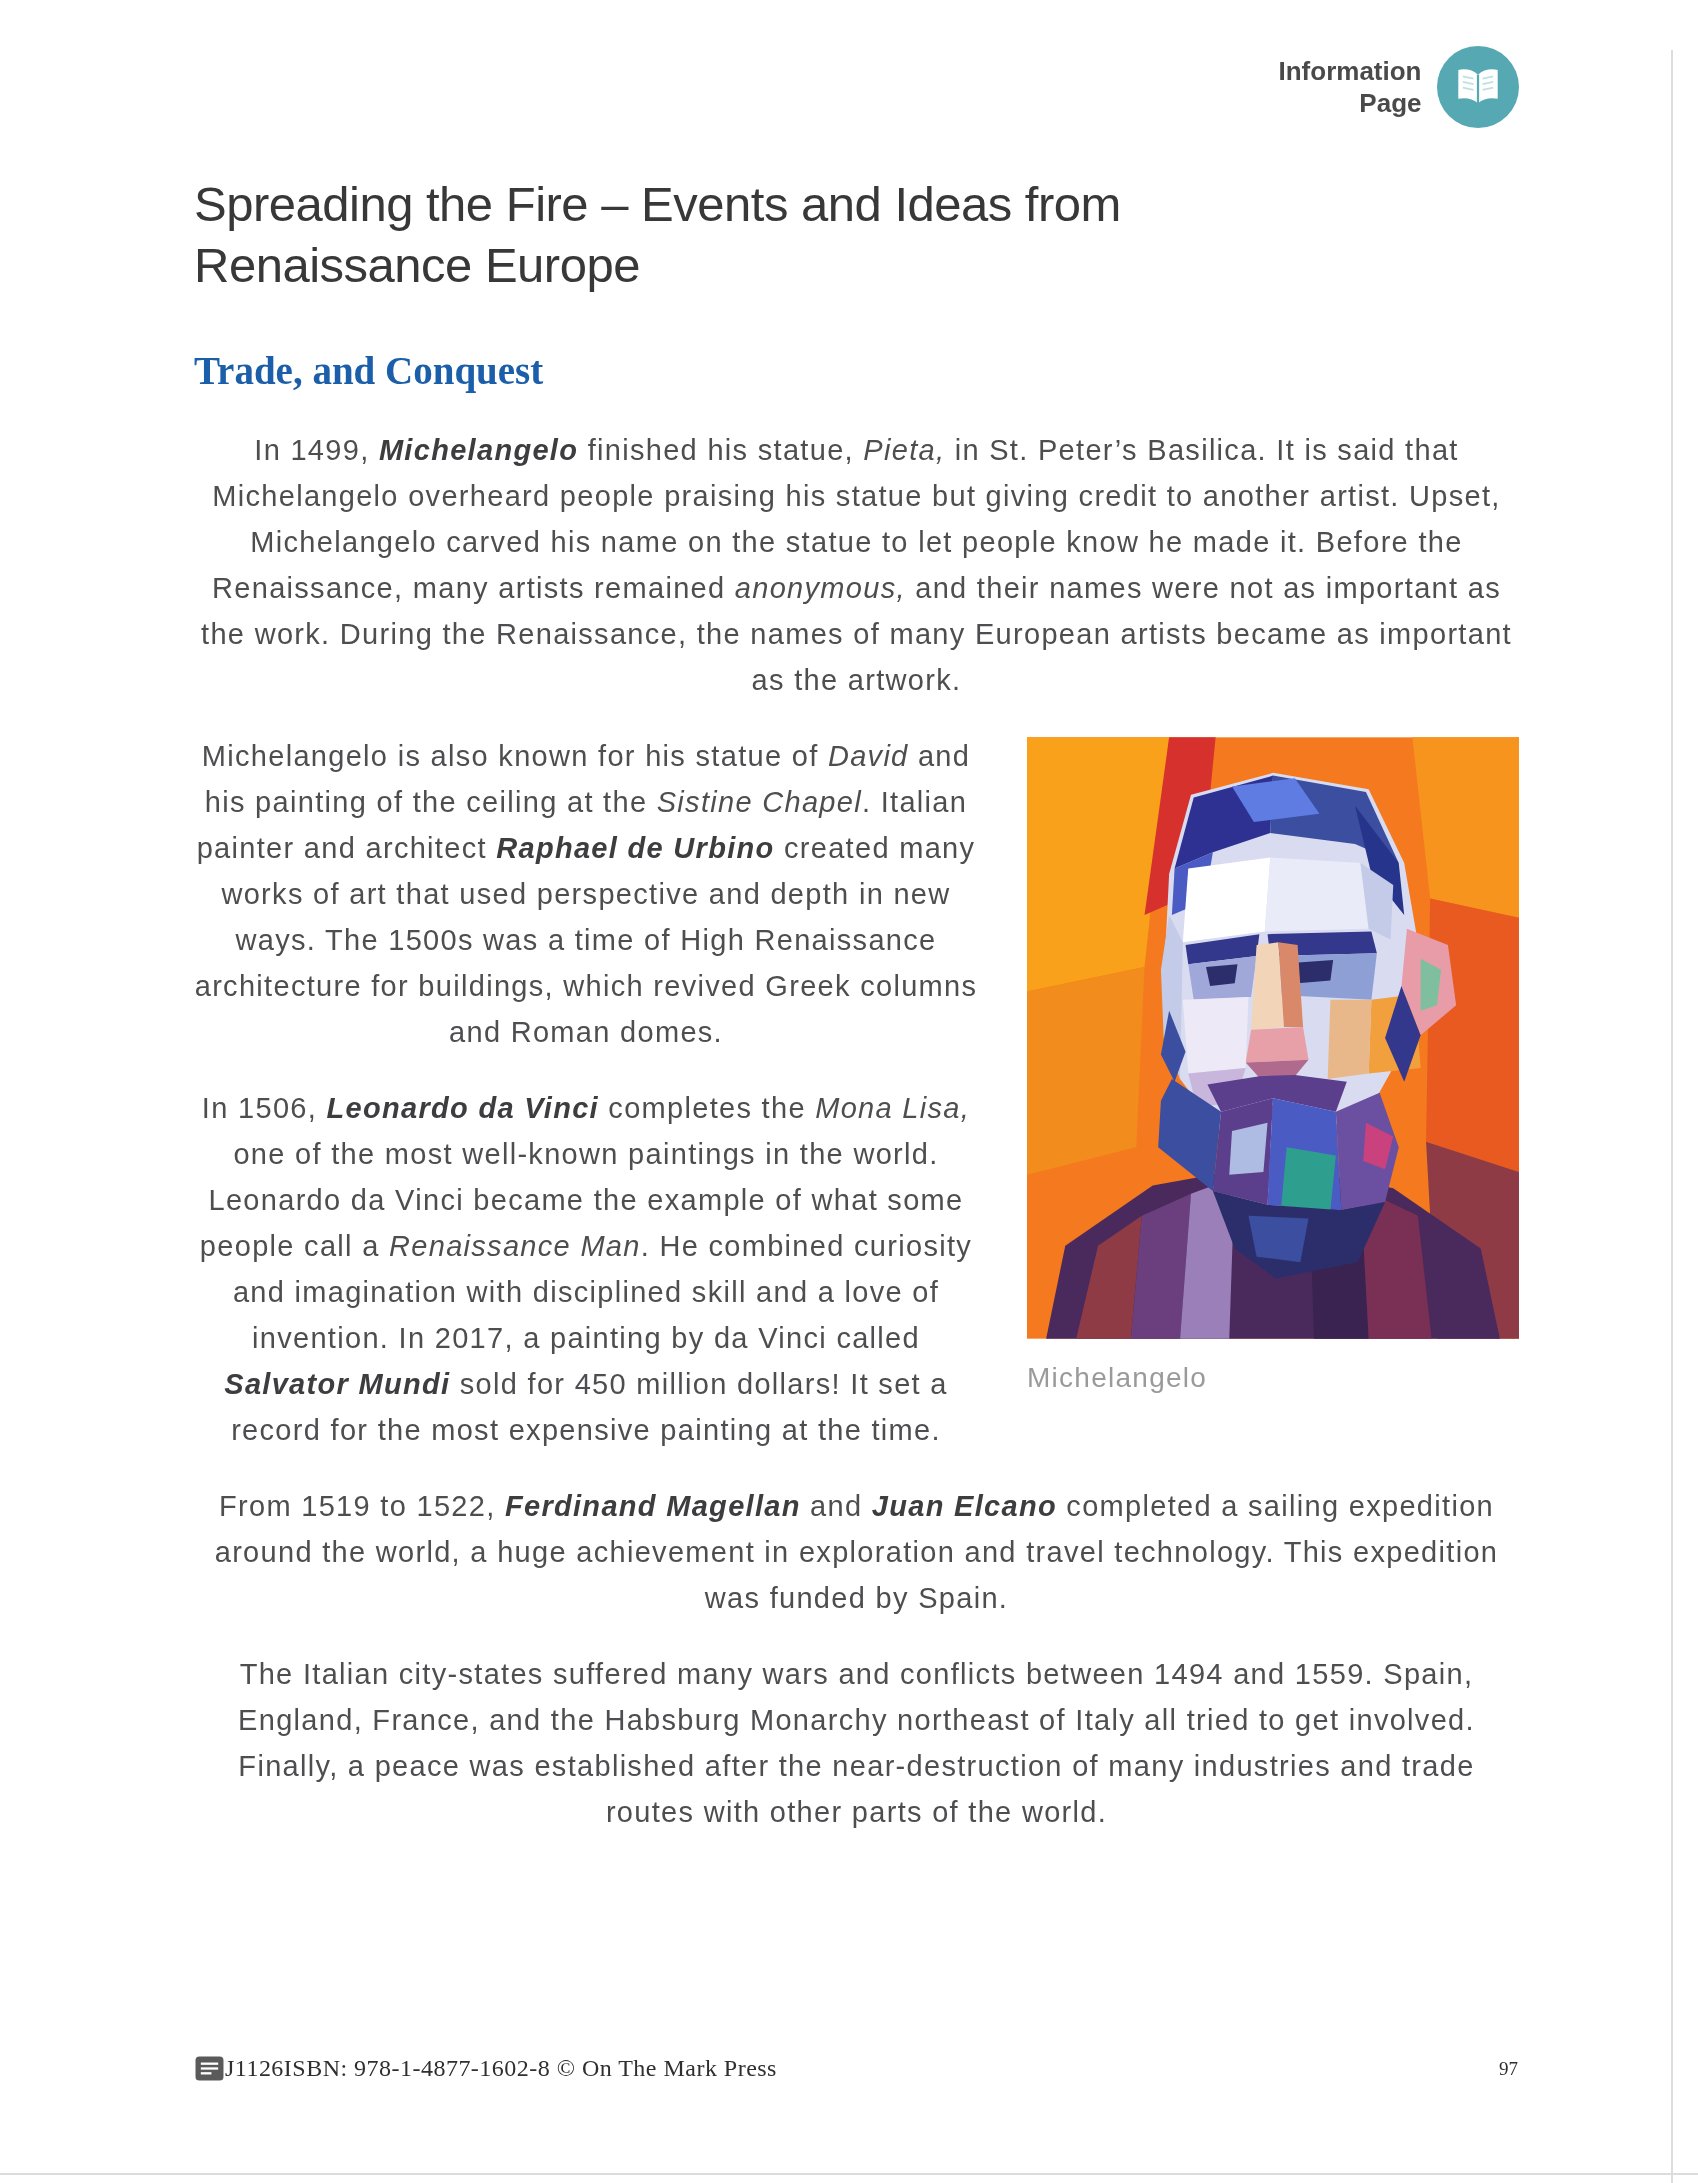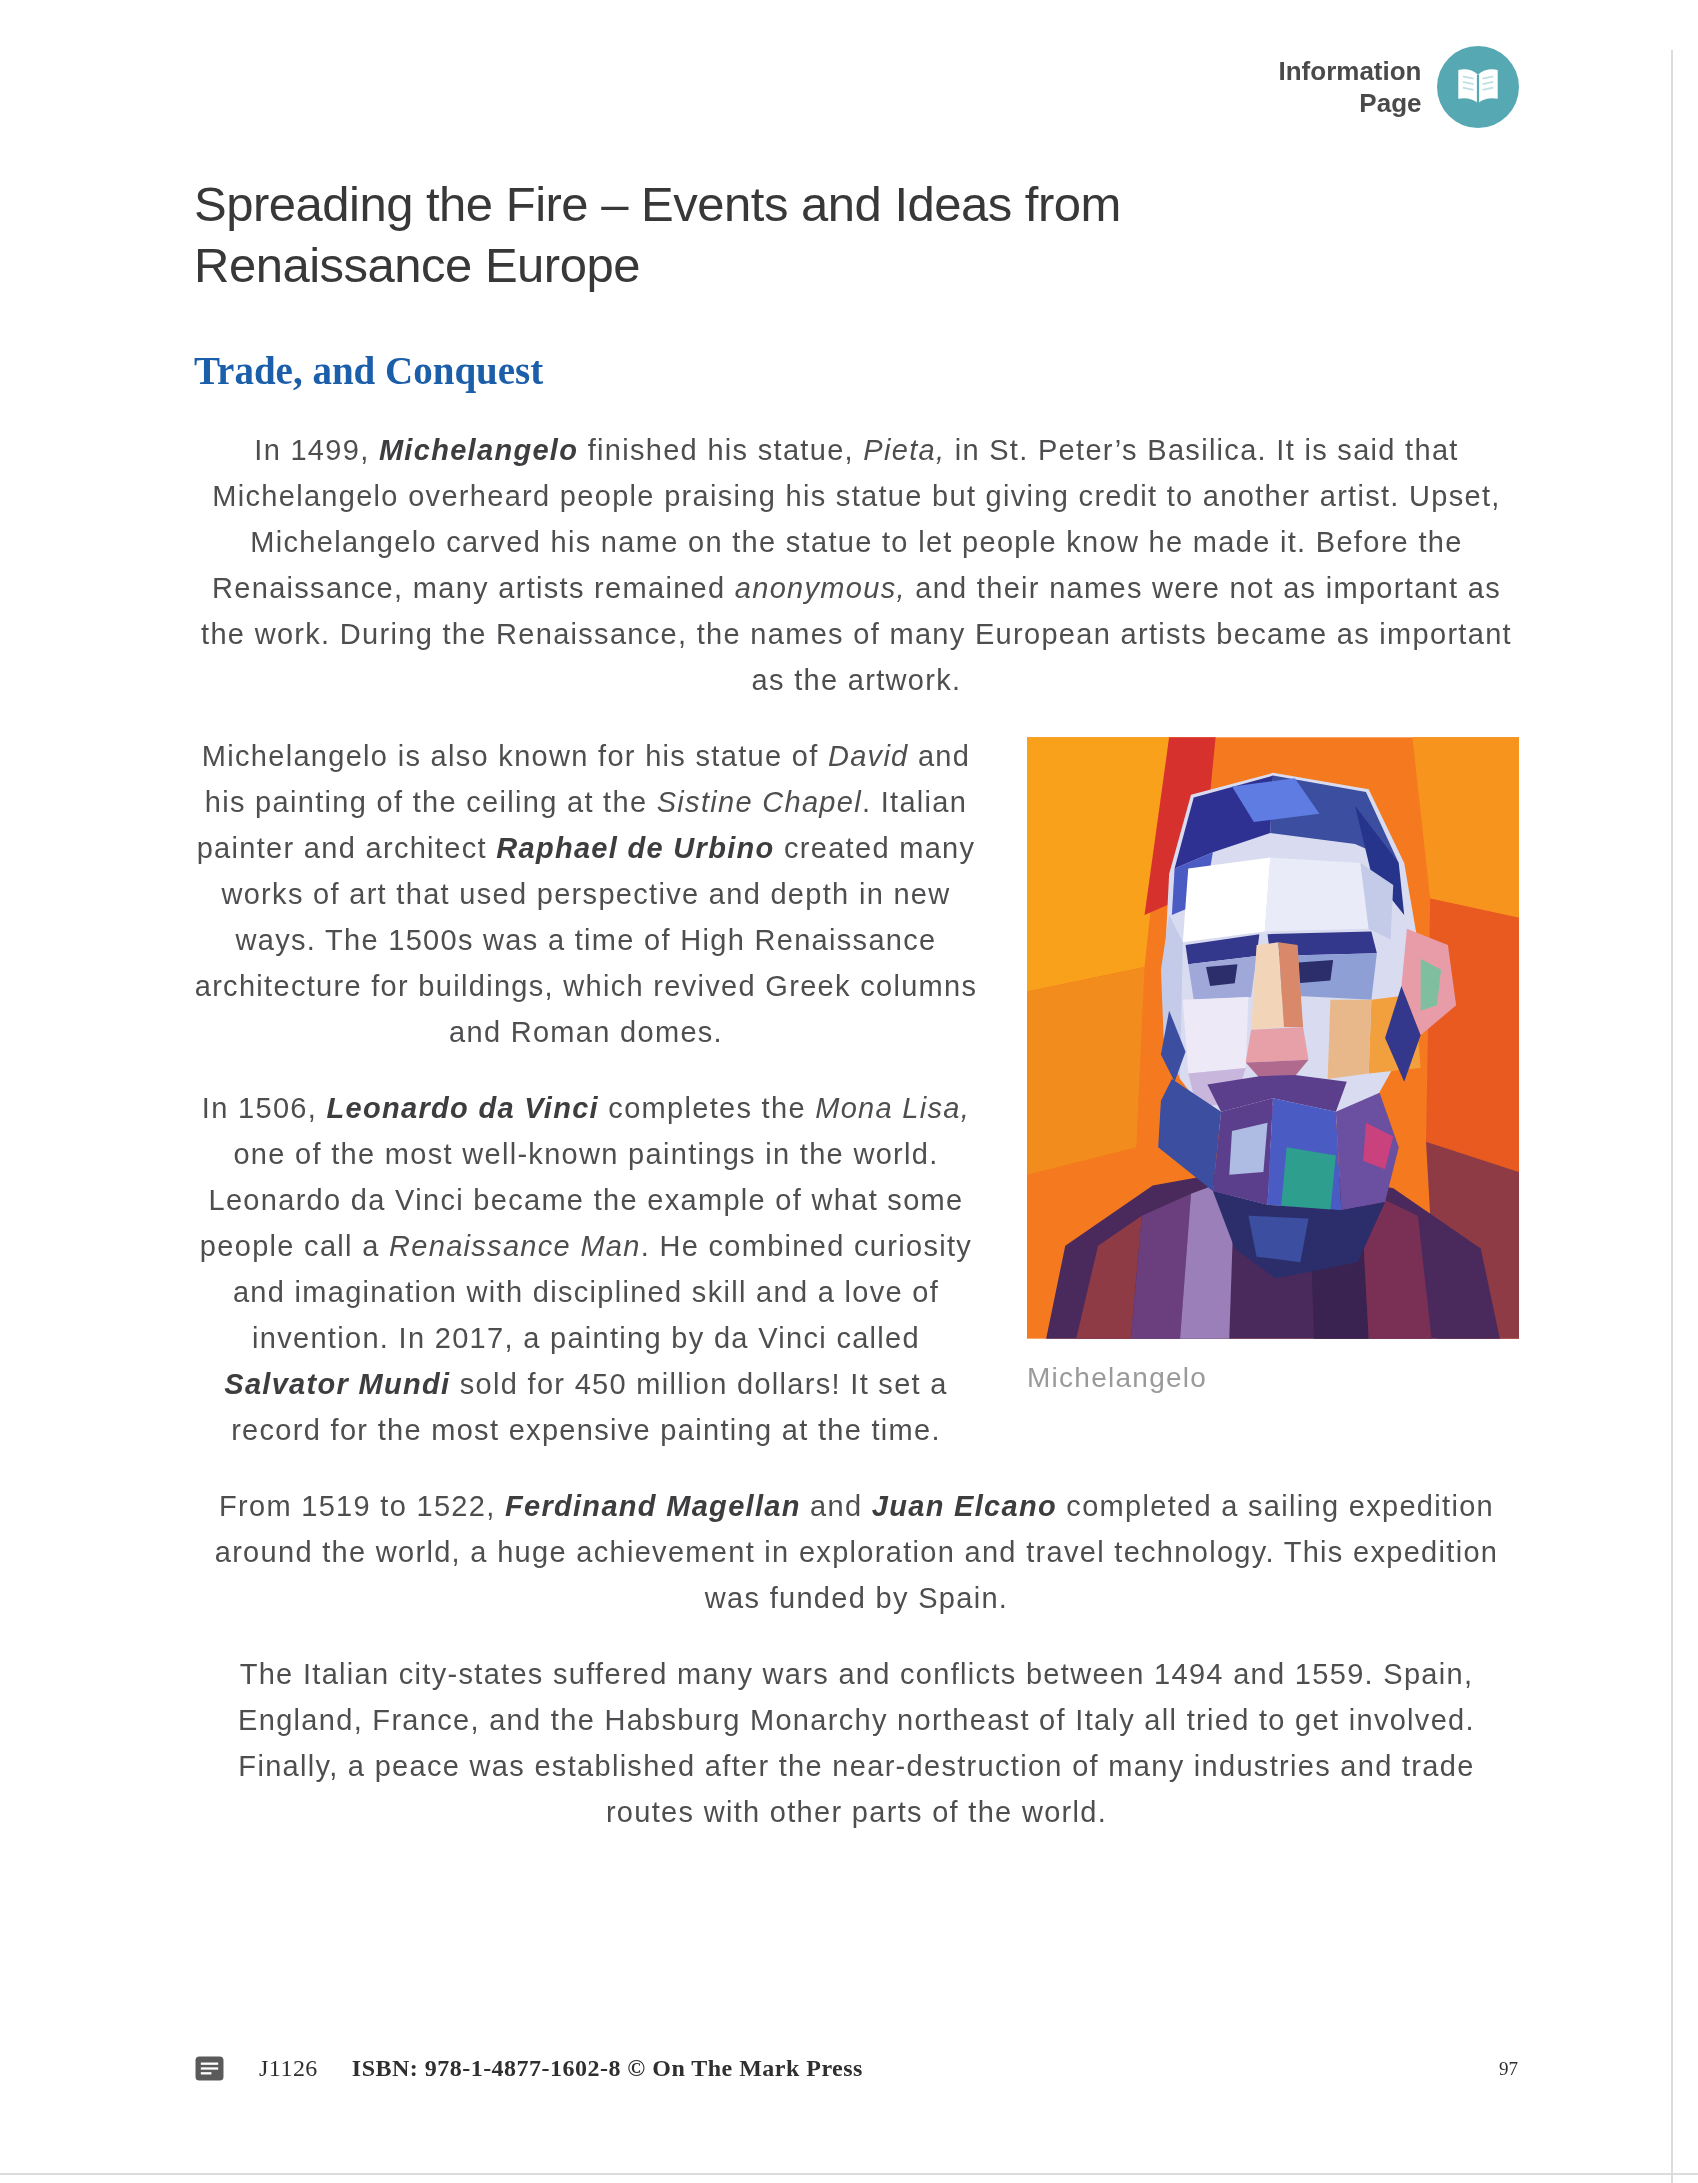--- a/index.html
+++ b/index.html
@@ -90,23 +90,23 @@
     left: 194px;
     right: 180px;
     top: 2055px;
     display: flex;
     justify-content: space-between;
     align-items: center;
     font-family: "Liberation Serif", serif;
     font-size: 24px;
     color: #2f2f2f;
   }
-  .footer-left { display: flex; align-items: center; gap: 34px; }
+  .footer-left { display: flex; align-items: center; gap: 0; }
   .footer-code { letter-spacing: 0.02em; }
-  .footer-isbn { letter-spacing: 0.02em; font-weight: bold; }
+  .footer-isbn { letter-spacing: 0.02em; }
   .page-number { font-size: 19px; }
   
   .edge-line-v {
     position: absolute; right: 25px; top: 50px; bottom: 0;
     width: 1.9px; background: #dcdcdc;
   }
   .edge-line-h {
     position: absolute; left: 0; right: 0; bottom: 7.8px;
     height: 1.9px; background: #dcdcdc;
   }

